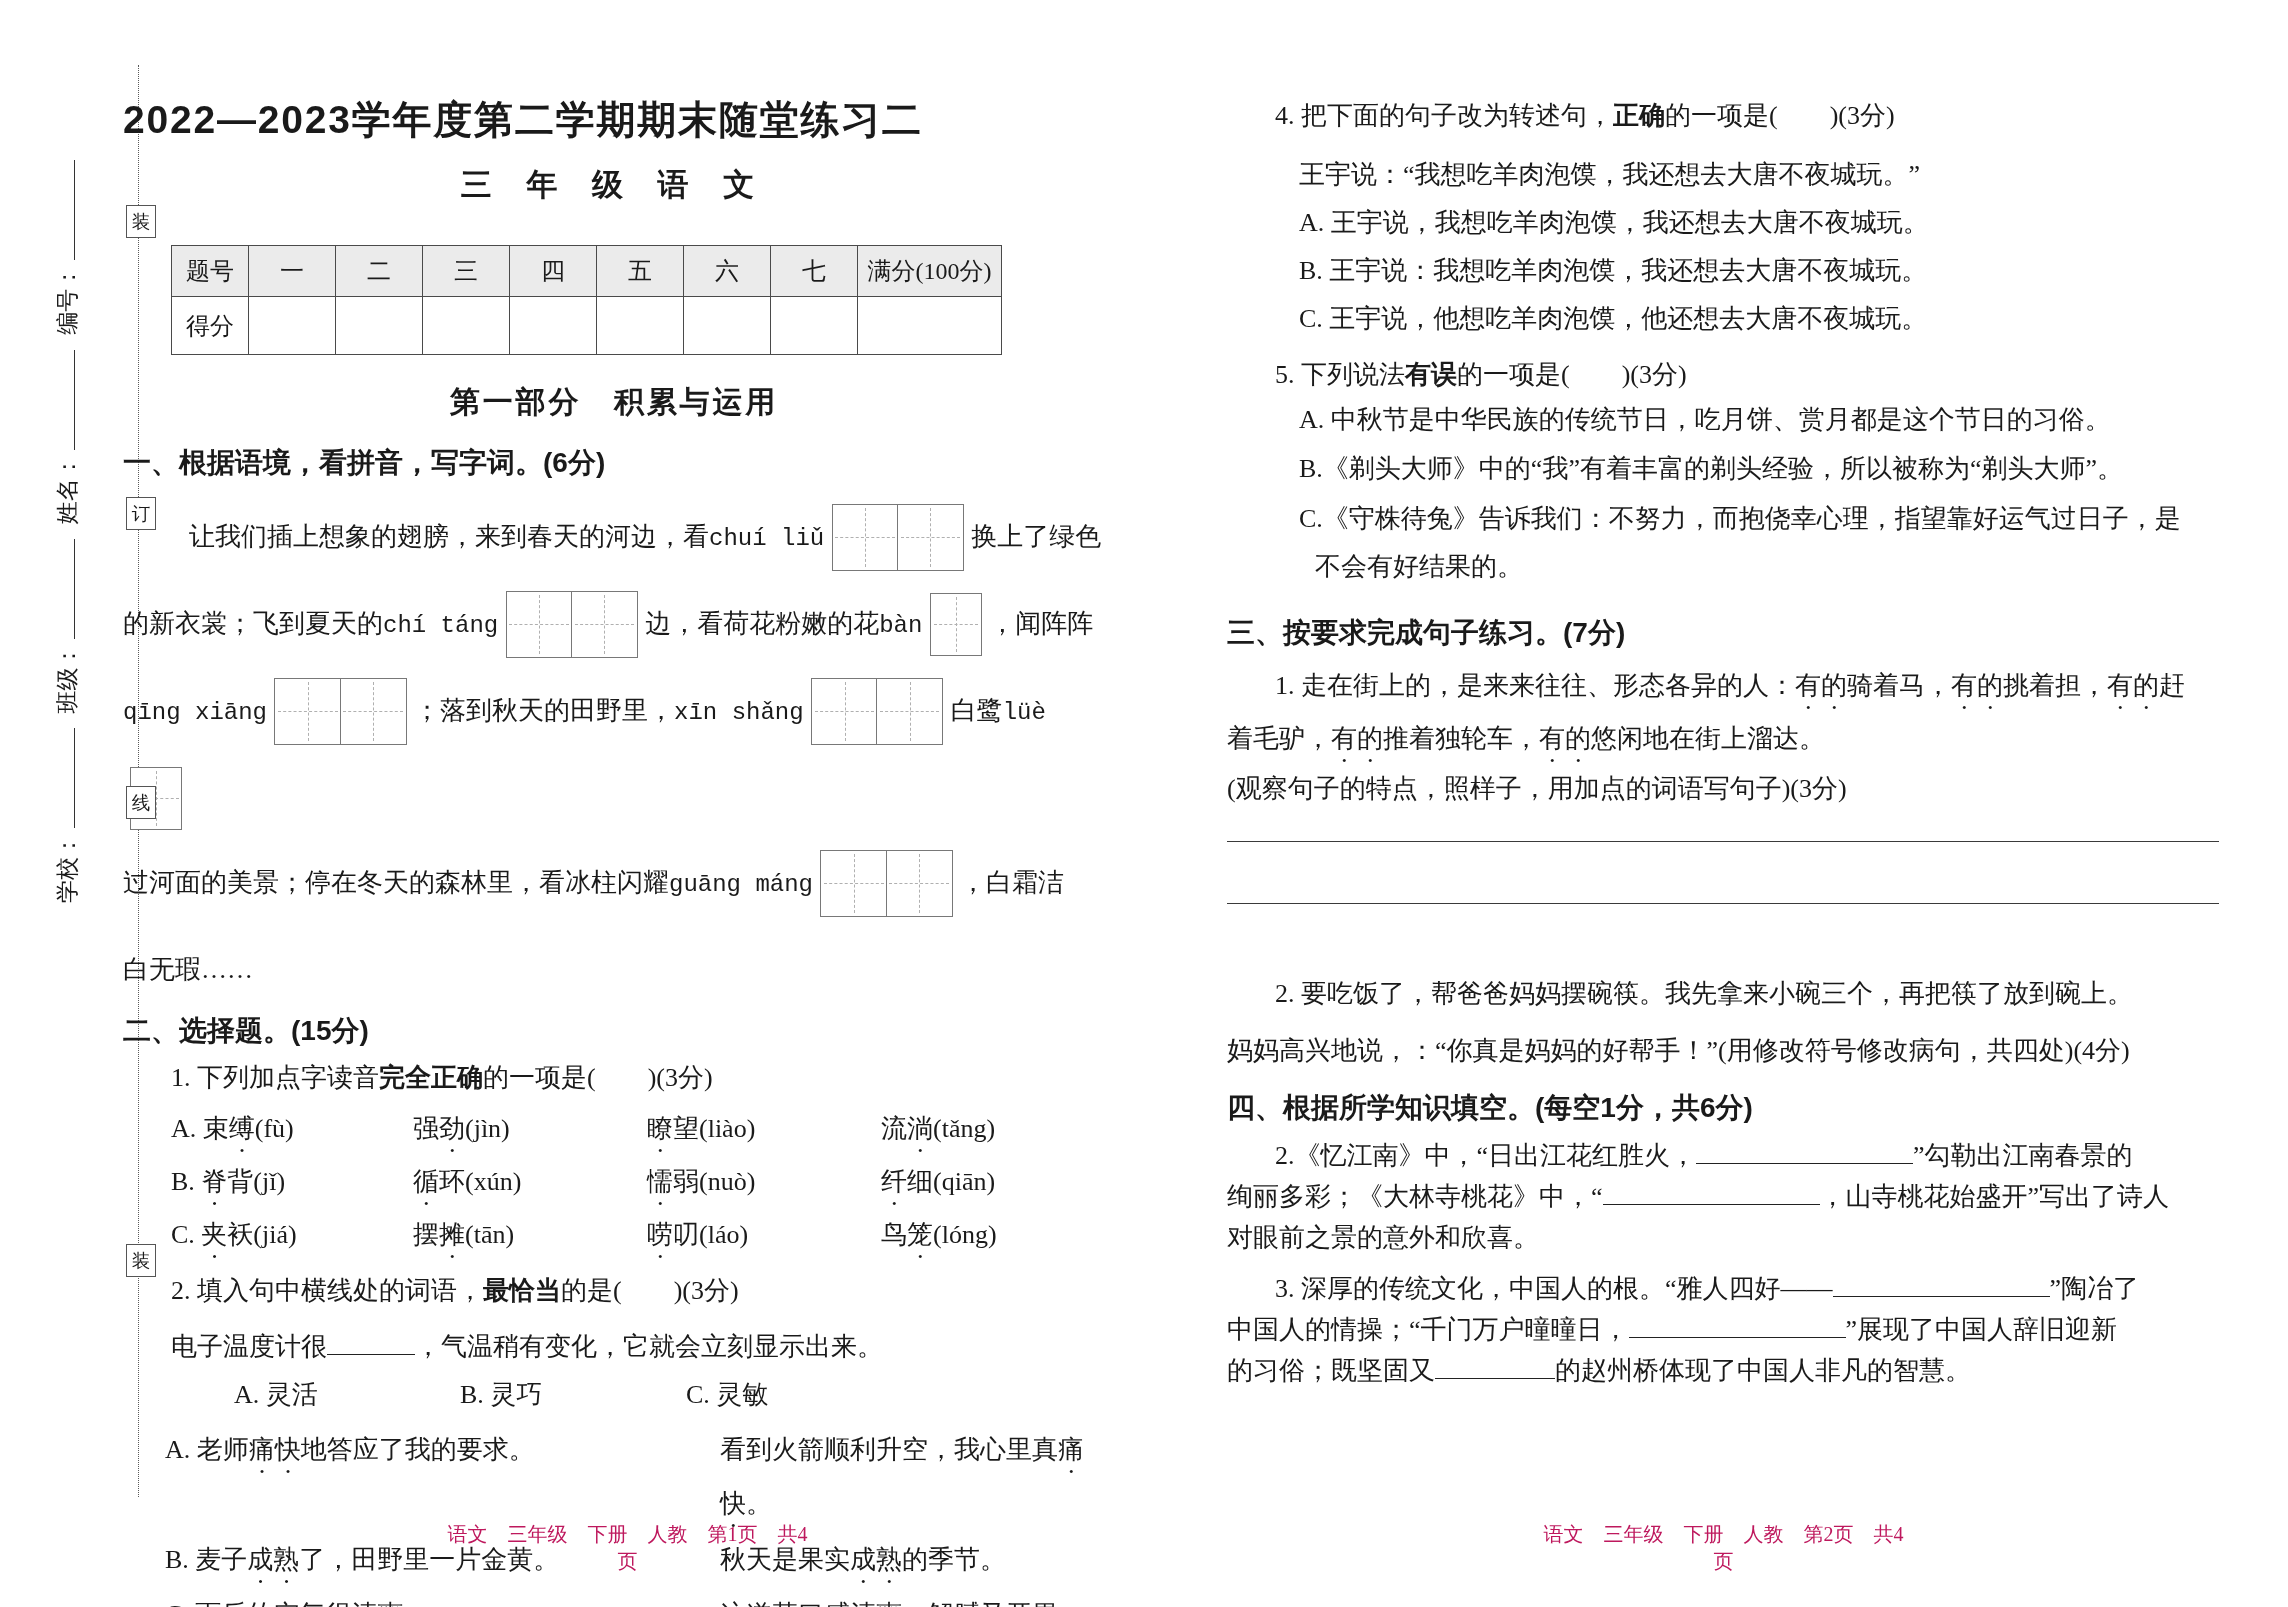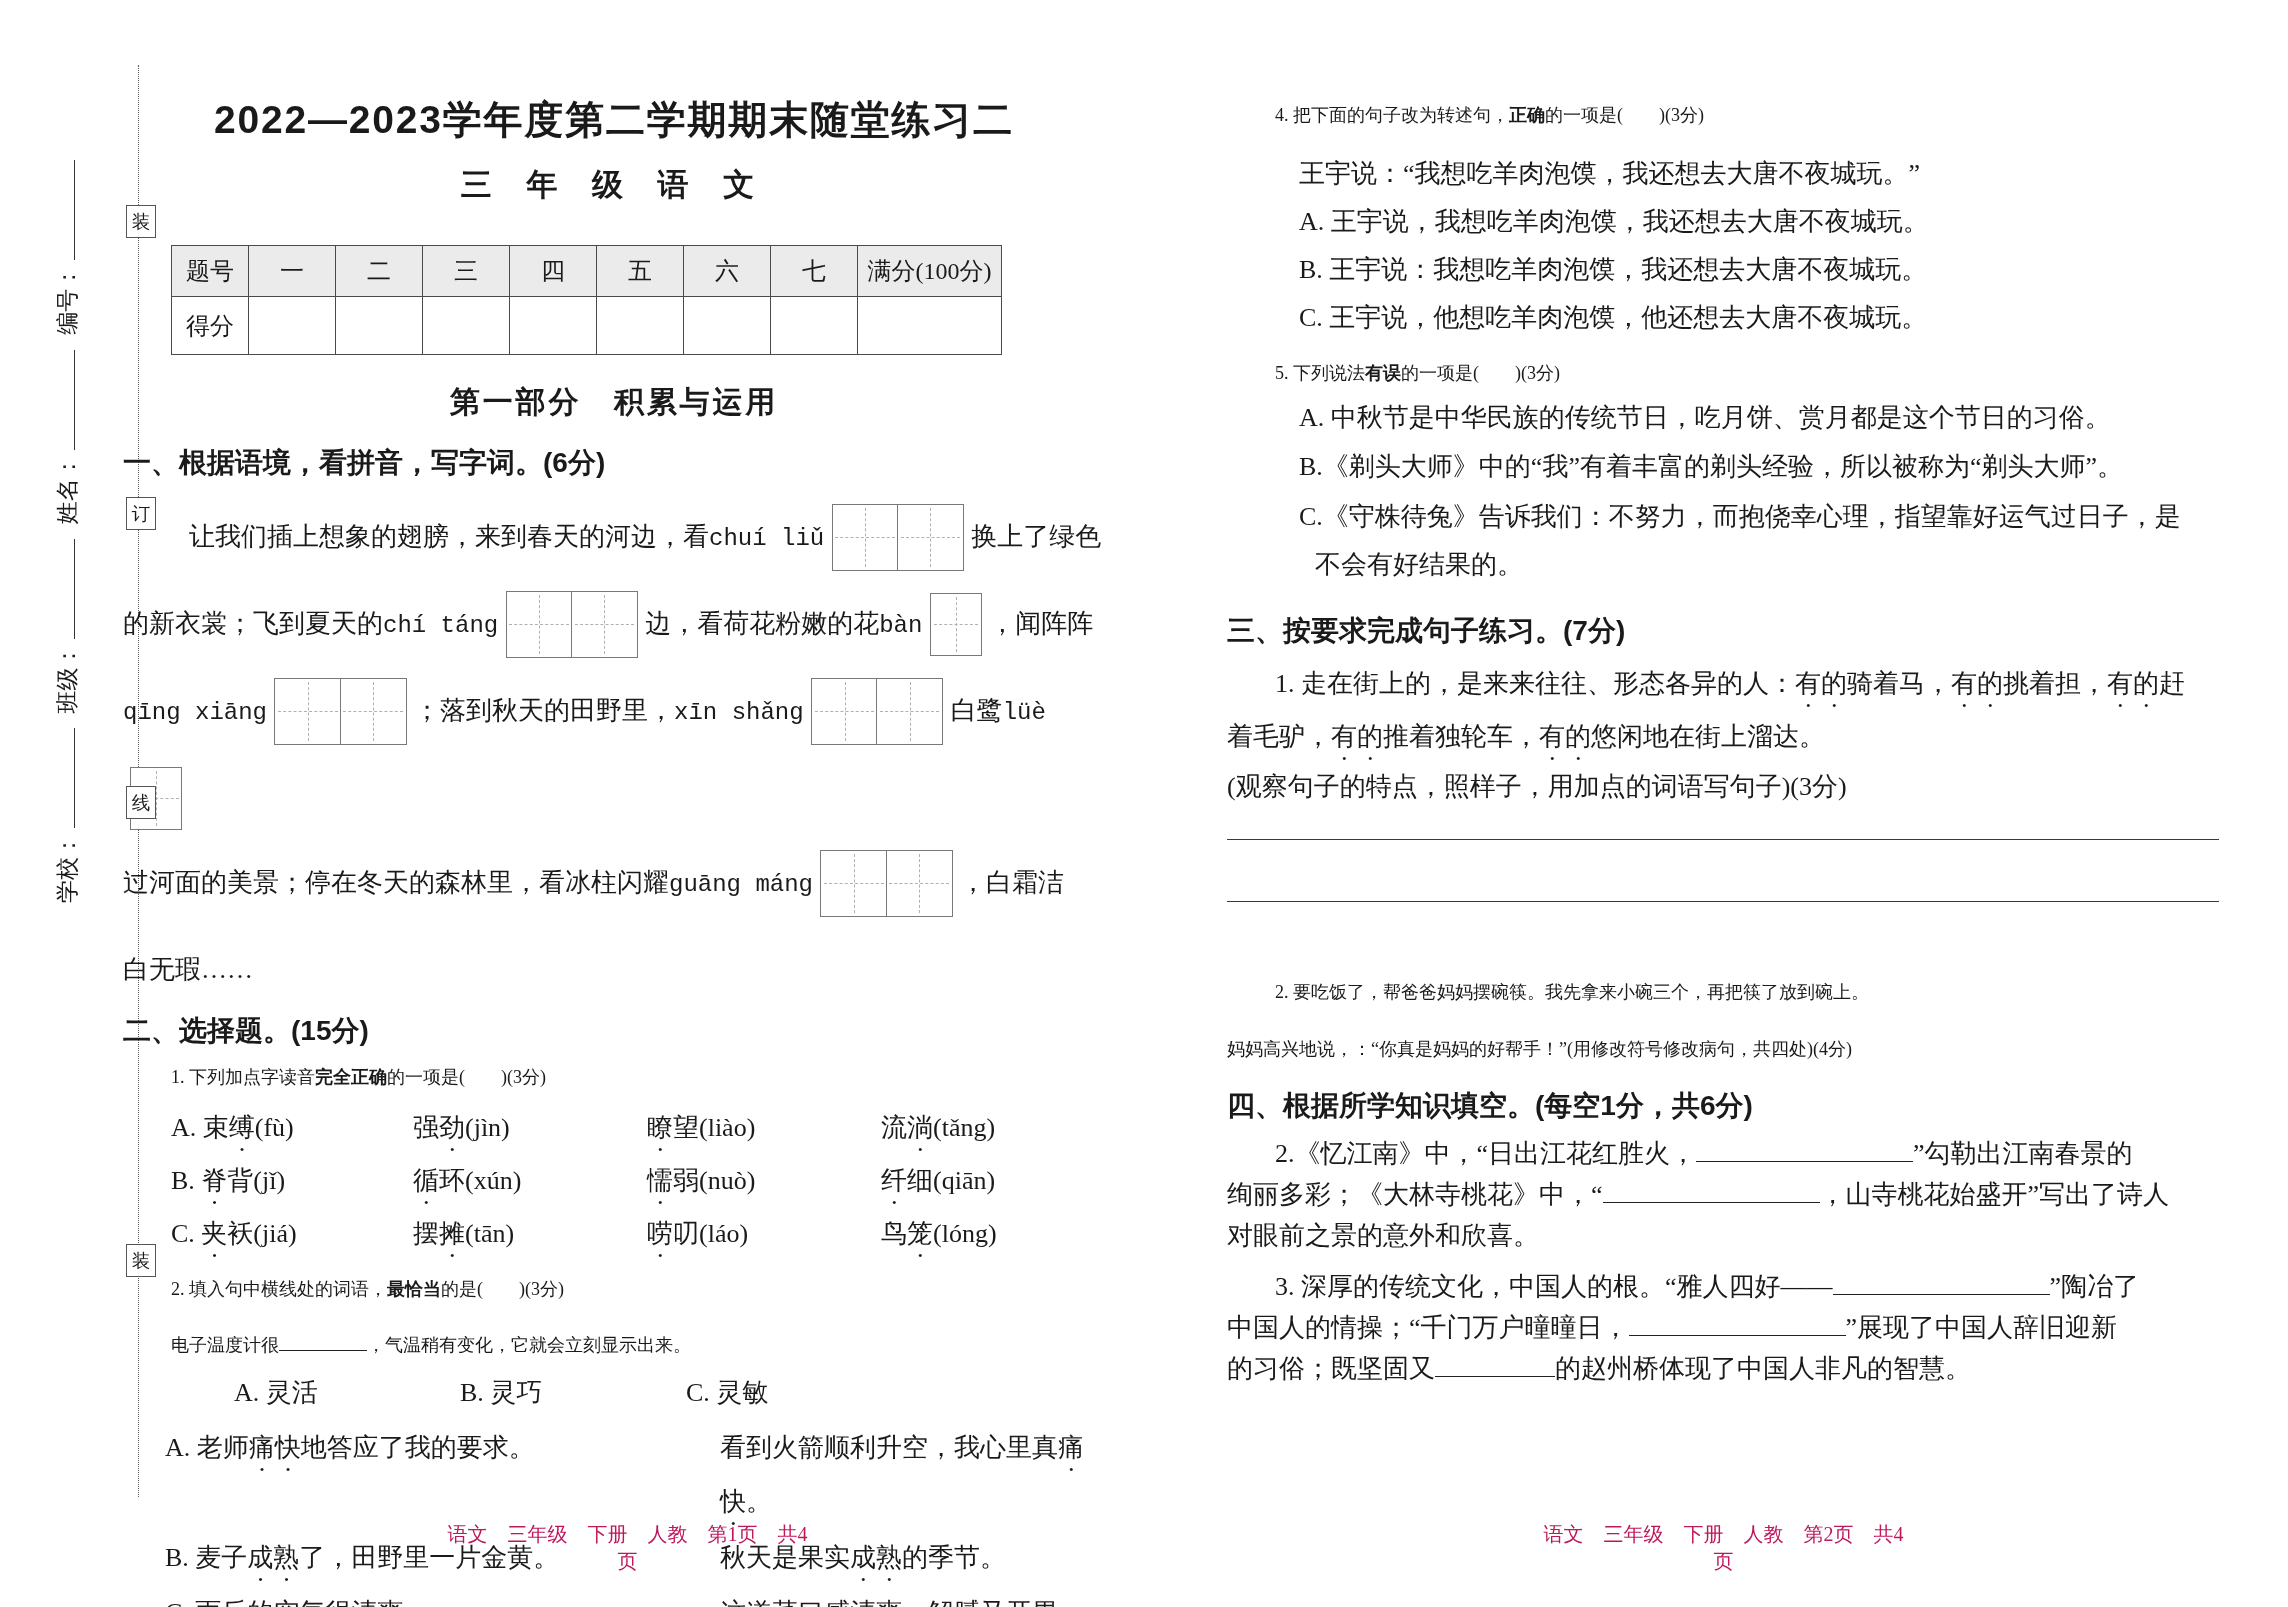--- a/index.html
+++ b/index.html
@@ -2,34 +2,34 @@
 <html style="font-size:14.8px"><head>
 <meta charset="utf-8">
 <style>
   html,body{margin:0;padding:0;}
   body{width:2289px;height:1608px;position:relative;background:#ffffff;
        font-family:"Liberation Serif","DejaVu Serif",serif;color:#1a1a1a;overflow:hidden;}
   .page{position:absolute;top:85px;}
   .page1{left:123px;width:982px;}
   .page2{left:1227px;width:992px;}
   h1.title{font-family:"Liberation Sans","DejaVu Sans",sans-serif;font-weight:bold;
-       font-size:39px;line-height:44px;text-align:center;margin:13px 0 0 0;letter-spacing:1.8px;}
+       font-size:39px;line-height:44px;margin:13px 0 0 0;letter-spacing:1.8px;}
   h2.subtitle{font-family:"Liberation Sans","DejaVu Sans",sans-serif;font-weight:bold;
        font-size:31px;line-height:37px;text-align:center;margin:24px 0 0 0;letter-spacing:13px;}
   table.score{border-collapse:collapse;margin:42px 0 0 48px;width:831px;table-layout:fixed;}
   table.score th,table.score td{border:1.8px solid #4a4a4a;font-size:24px;font-weight:normal;
        text-align:center;padding:0;}
   table.score th{background:#ebebeb;height:50px;}
   table.score td{height:57px;background:#fff;}
   .part-header{font-family:"Liberation Sans","DejaVu Sans",sans-serif;font-weight:bold;
        font-size:30px;line-height:37px;text-align:center;margin-top:28px;letter-spacing:2.8px;}
   .sec-title{font-family:"Liberation Sans","DejaVu Sans",sans-serif;font-weight:bold;
        font-size:28px;line-height:37px;margin-top:24px;}
   .para{font-size:26px;line-height:85px;margin:13px 0 0 0;text-indent:66px;}
-  .line{font-size:18px;line-height:42px;}
+  .line{font-size:26px;line-height:42px;}
   .stem{padding-left:48px;margin-top:7.4px;}
   .b{font-weight:bold;font-family:"Liberation Sans","DejaVu Sans",sans-serif;}
   .py{font-family:Liberation Mono, monospace;font-size:24px;}
   .dot{-webkit-text-emphasis:filled dot;-webkit-text-emphasis-position:under left;
        text-emphasis:filled dot;text-emphasis-position:under left;}
   .blank{display:inline-block;height:1em;border-bottom:1.8px solid #222;vertical-align:baseline;}
   .boxgroup{display:inline-flex;vertical-align:middle;margin:0 7.4px;position:relative;top:-1.8px;}
   .wbox{width:65px;height:65px;border:1.8px solid #787878;background:#fff;position:relative;display:inline-block;}
   .wbox + .wbox{margin-left:-1.8px;}
   .wbox.single{width:50px;height:61px;}

